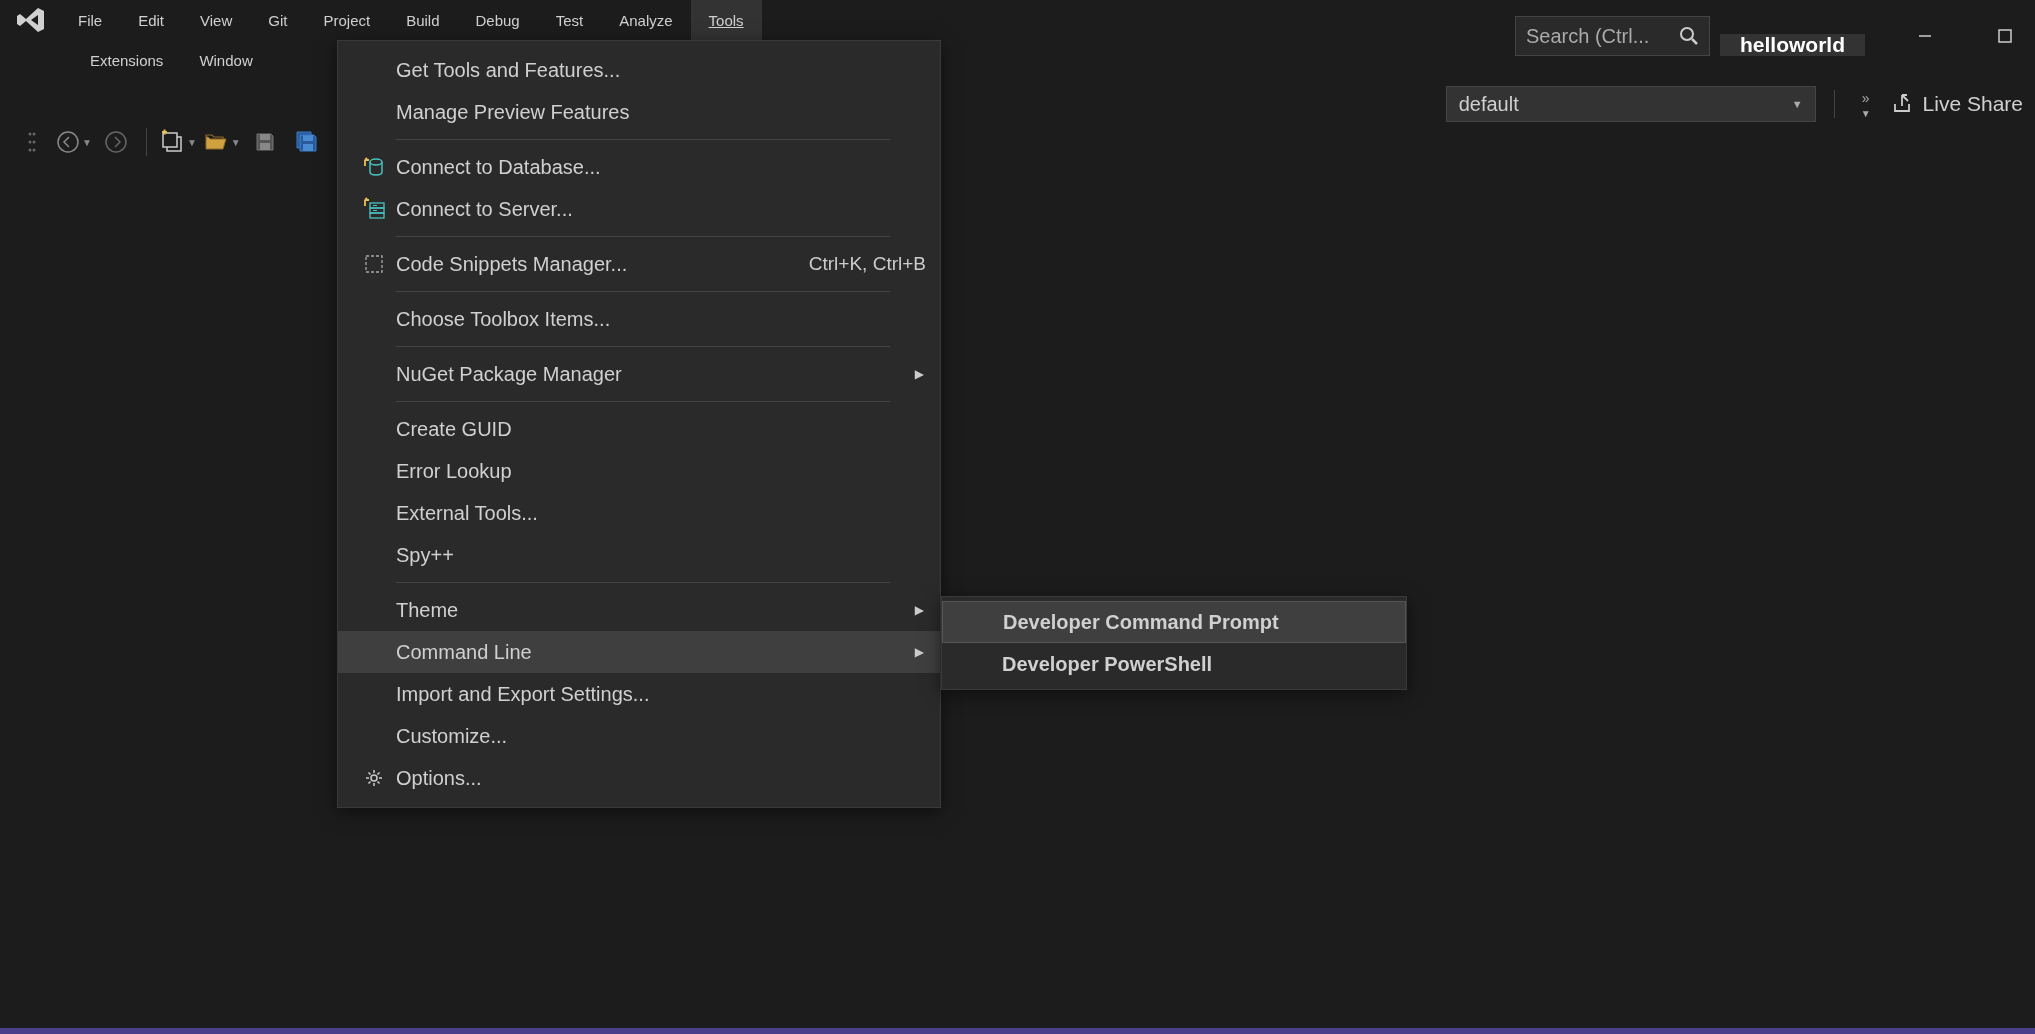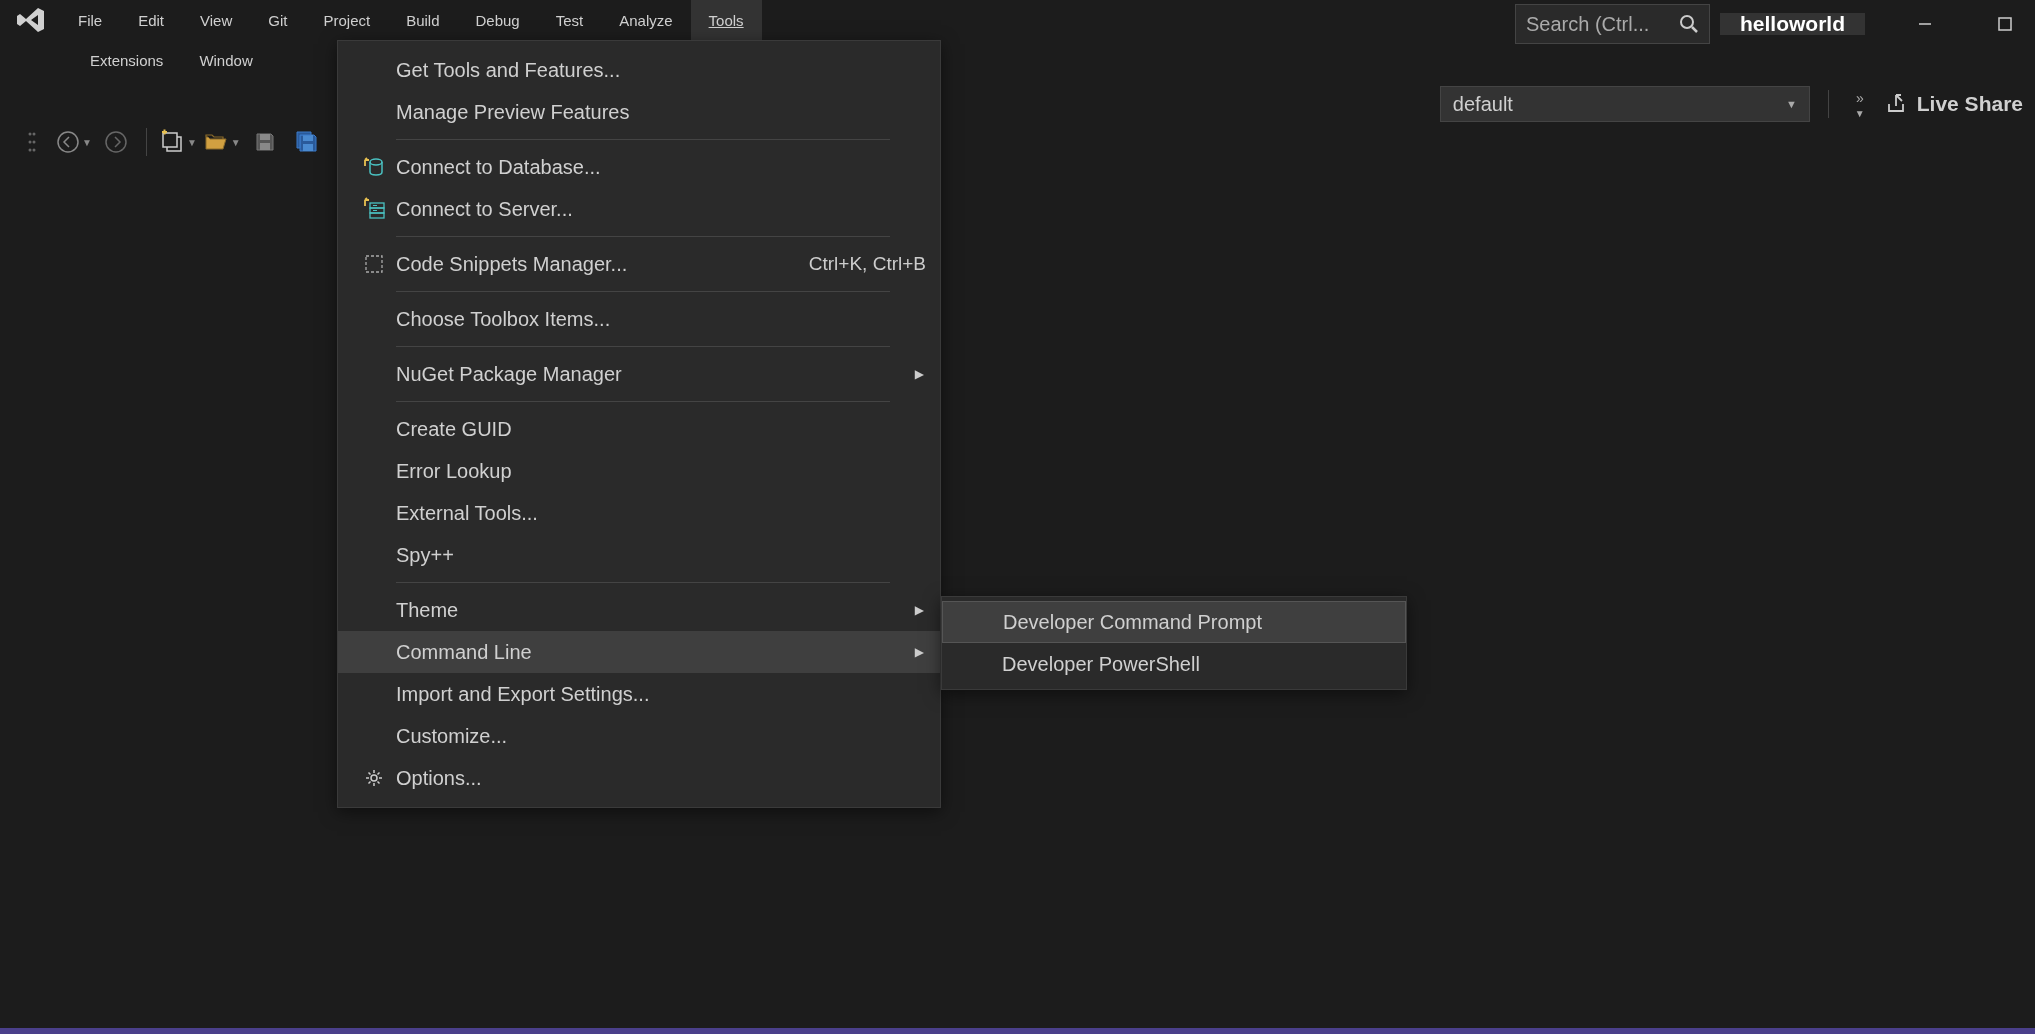--- a/index.html
+++ b/index.html
@@ -7,48 +7,48 @@
     .menubar-row { display: flex; align-items: center; height: 40px; }
     .vs-logo { width: 60px; display: flex; justify-content: center; align-items: center; }
     .vs-logo svg { width: 32px; height: 32px; }
     
     .menubar { display: flex; align-items: center; height: 40px; flex-wrap: wrap; }
     .menu-item { padding: 6px 18px; font-size: 15px; color: #d0d0d0; cursor: pointer; height: 40px; display: flex; align-items: center; }
     .menu-item.active { background: #333333; text-decoration: underline; }
     
     .menubar-second-row { display: flex; align-items: center; height: 40px; padding-left: 72px; }
     
-    .titlebar-right { position: absolute; right: 10px; top: 4px; display: flex; align-items: center; gap: 10px; }
+    .titlebar-right { position: absolute; right: 10px; top: 16px; display: flex; align-items: flex-end; gap: 10px; }
     .search-box { background: #2a2a2a; border: 1px solid #444; width: 195px; height: 40px; display: flex; align-items: center; padding: 0 10px; font-size: 20px; color: #aaa; justify-content: space-between; }
     .search-box span { overflow: hidden; text-overflow: ellipsis; white-space: nowrap; max-width: 140px; }
     .solution-name { background: #333; padding: 6px 20px; font-size: 21px; color: #fff; font-weight: 600; height: 22px; display: flex; align-items: center; }
     .win-btn { width: 40px; height: 40px; display: flex; align-items: center; justify-content: center; margin-left: 30px; }
     
     .toolbar { height: 48px; display: flex; align-items: center; padding: 0 14px; gap: 6px; margin-top: 38px; }
     .tb-icon { width: 28px; height: 28px; display: flex; align-items: center; justify-content: center; margin: 0 4px; }
     .tb-sep { width: 1px; height: 28px; background: #444; margin: 0 6px; }
     .tb-dropdown { display: flex; align-items: center; }
     .tb-arrow { font-size: 10px; color: #888; margin-left: 2px; }
     
     .toolbar-right { position: absolute; right: 12px; top: 86px; display: flex; align-items: center; gap: 12px; }
     .config-dropdown { background: #333; border: 1px solid #444; width: 370px; height: 36px; display: flex; align-items: center; padding: 0 12px; font-size: 20px; justify-content: space-between; margin-left: 14px; }
     .overflow-btn { display: flex; flex-direction: column; align-items: center; gap: 2px; font-size: 14px; color: #aaa; padding: 0 8px; }
-    .live-share { display: flex; align-items: center; gap: 8px; font-size: 21px; font-weight: bold; }
+    .live-share { display: flex; align-items: center; gap: 8px; font-size: 21px; }
     
     .dropdown-menu { position: absolute; background: #2a2a2a; border: 1px solid #3a3a3a; box-shadow: 0 4px 16px rgba(0,0,0,0.5); }
     .tools-menu { left: 337px; top: 40px; width: 604px; padding: 8px 0; }
     .menu-row { display: flex; align-items: center; height: 42px; padding: 0 14px; position: relative; font-size: 20px; }
     .menu-row.hover { background: #3f3f3f; }
     .menu-icon-col { width: 44px; display: flex; justify-content: center; }
     .menu-label { flex: 1; }
     .menu-shortcut { color: #ccc; font-size: 19px; }
     .menu-arrow { position: absolute; right: 16px; color: #ccc; font-size: 12px; }
     .menu-separator { height: 1px; background: #444; margin: 6px 50px 6px 58px; }
     
-    .submenu { left: 941px; top: 596px; width: 466px; padding: 4px 0; }
+    .submenu { left: 941px; top: 596px; width: 466px; padding: 4px 0; font-weight: bold; }
     .submenu .menu-row { padding-left: 60px; }
     .submenu .menu-row.hover { background: #3f3f3f; border: 1px solid #555; }
     
     .bottom-bar { position: absolute; bottom: 0; left: 0; right: 0; height: 6px; background: #4a3f8a; }
     
     svg { display: block; }
   </style>
 </head>
 <body>
 

